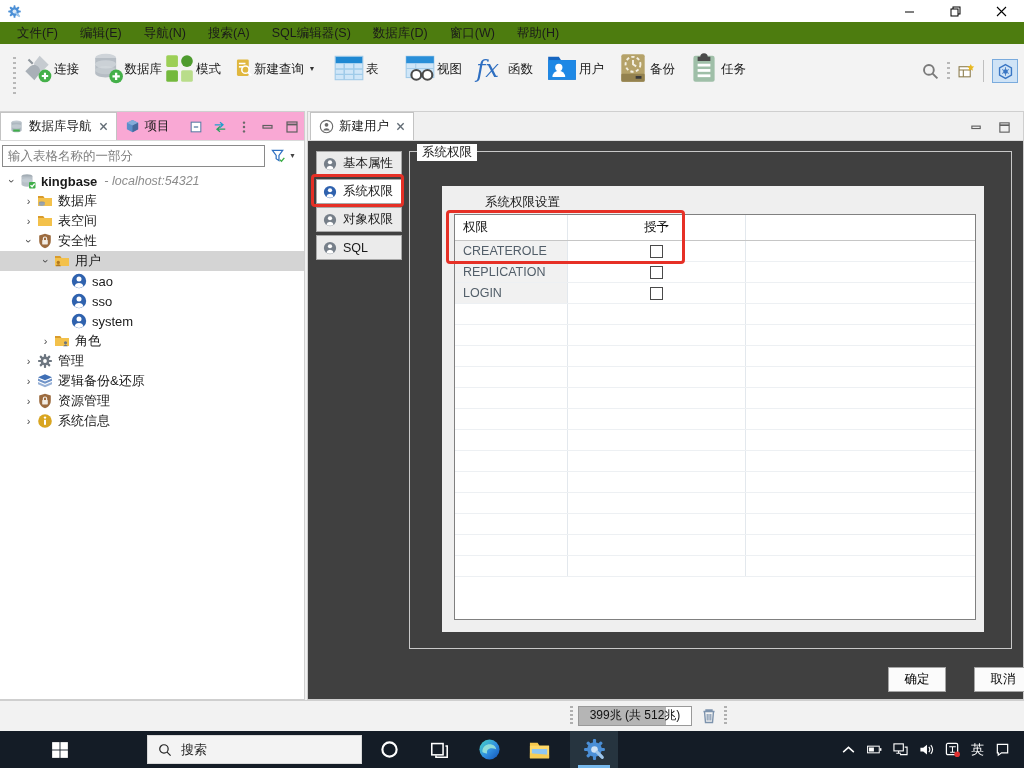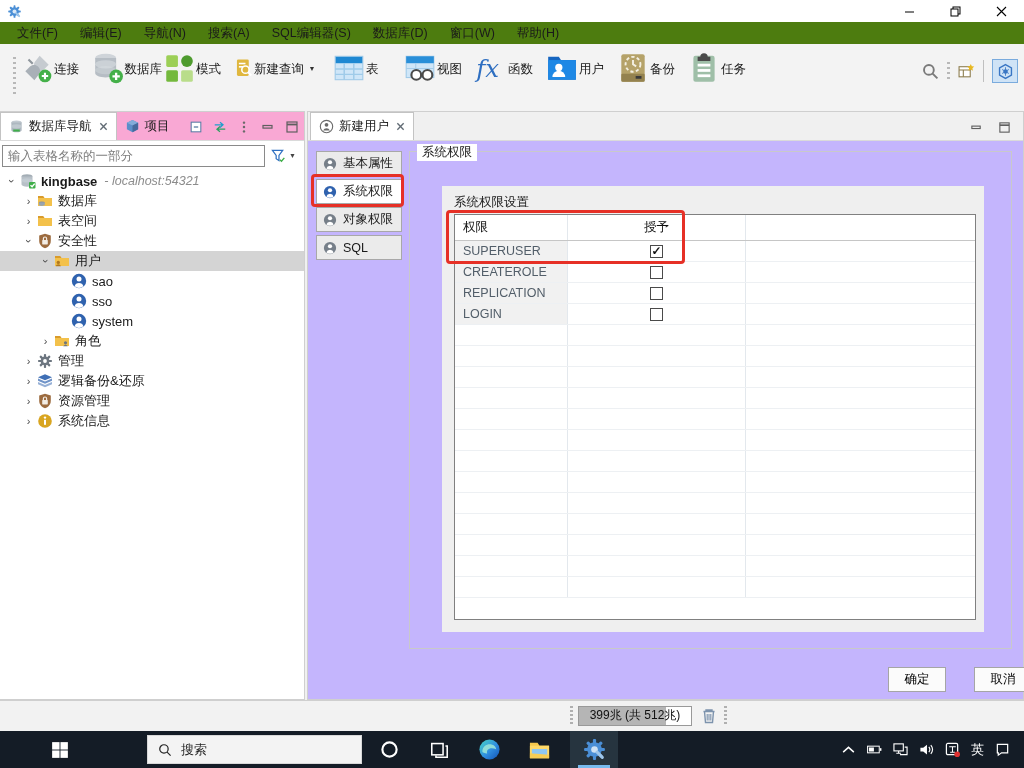--- a/index.html
+++ b/index.html
@@ -66,31 +66,31 @@
   .t-suffix { font-style:italic; color:#8c8c8c; margin-left:7px; font-size:12.5px; }
 
   
   .editor { position:absolute; top:111px; left:307px; right:0; height:589px; background:#fff; border:1px solid #cfcfcf; }
   .ed-tabbar { height:29px; background:#f0f0f0; border-bottom:1px solid #dadada; position:relative; display:flex; align-items:flex-end; }
   .ed-tab { height:28px; margin-left:2px; background:#fff; border:1px solid #c3c3c3; border-bottom:none; display:flex; align-items:center; gap:5px; padding:0 8px; font-size:12.5px; }
   .ed-tab .ico { width:15px; height:15px; }
   .ed-tab .close { width:9px; height:9px; margin-left:2px; }
   .ed-minmax { position:absolute; right:12px; top:9px; display:flex; gap:15px; }
   .ed-minmax .ico { width:13px; height:13px; }
-  .ed-body { position:absolute; top:29px; left:0; right:0; bottom:0; background:#c4b5fd;text-decoration:underline; }
+  .ed-body { position:absolute; top:29px; left:0; right:0; bottom:0; background:#404040;text-decoration:underline; }
 
   .side-tabs { position:absolute; left:8px; top:10px; width:86px; }
   .side-tab { height:25px; margin-bottom:3px; background:#ebebeb; border:1px solid #a8a8a8; display:flex; align-items:center; gap:6px; padding-left:6px; font-size:12.5px; cursor:default; }
   .side-tab.active { background:#fff; }
   .side-tab .ico { width:14px; height:14px; }
 
   .groupbox { position:absolute; left:101px; top:10px; right:11px; height:498px; border:1px solid #c9c9c9; }
   .legend { position:absolute; top:-8px; left:7px; background:#fff; padding:0 5px; font-size:12.5px; }
   .gray-panel { position:absolute; left:32px; top:34px; right:27px; bottom:16px; background:#efefef; }
-  .panel-label { padding:8px 0 0 12px; font-size:12.5px; }
+  .panel-label { padding:8px 0 0 12px; font-size:12.5px;margin-left:31px; }
   .priv-table { position:absolute; left:12px; top:28px; right:8px; bottom:12px; background:#fff; border:1px solid #808080; overflow:hidden; }
   .p-row { display:grid; grid-template-columns:113px 178px 1fr; }
   .p-head { height:26px; border-bottom:1px solid #c6c6c6; }
   .p-head .p-cell { font-size:12.5px; color:#111; }
   .p-data { height:21px; border-bottom:1px solid #edf0f3; }
   .p-cell { display:flex; align-items:center; padding-left:8px; border-right:1px solid #e3e8ed; overflow:hidden; }
   .p-cell:last-child { border-right:none; }
   .p-cell.center { justify-content:center; padding-left:0; }
   .p-name { background:#f1f1f1; color:#525e69; font-size:12.5px; }
   .cb { width:13px; height:13px; border:1px solid #4a4a4a; background:#fff; display:flex; align-items:center; justify-content:center; font-size:12px; font-weight:bold; color:#111; line-height:1; }
@@ -655,27 +655,20 @@
         <span class="legend">系统权限</span>
         <div class="gray-panel">
           <div class="panel-label">系统权限设置</div>
           <div class="priv-table" id="priv-table">
               <div class="p-row p-head">
                 <div class="p-cell">权限</div>
                 <div class="p-cell center">授予</div>
                 <div class="p-cell"></div>
               </div>
               <div class="p-row p-data">
-                <div class="p-cell p-name">SUPERUSER</div>
-                <div class="p-cell center">
-                  <span class="cb">✓</span>
-                </div>
-                <div class="p-cell"></div>
-              </div>
-              <div class="p-row p-data">
                 <div class="p-cell p-name">CREATEROLE</div>
                 <div class="p-cell center">
                   <span class="cb"></span>
                 </div>
                 <div class="p-cell"></div>
               </div>
               <div class="p-row p-data">
                 <div class="p-cell p-name">REPLICATION</div>
                 <div class="p-cell center">
                   <span class="cb"></span>

